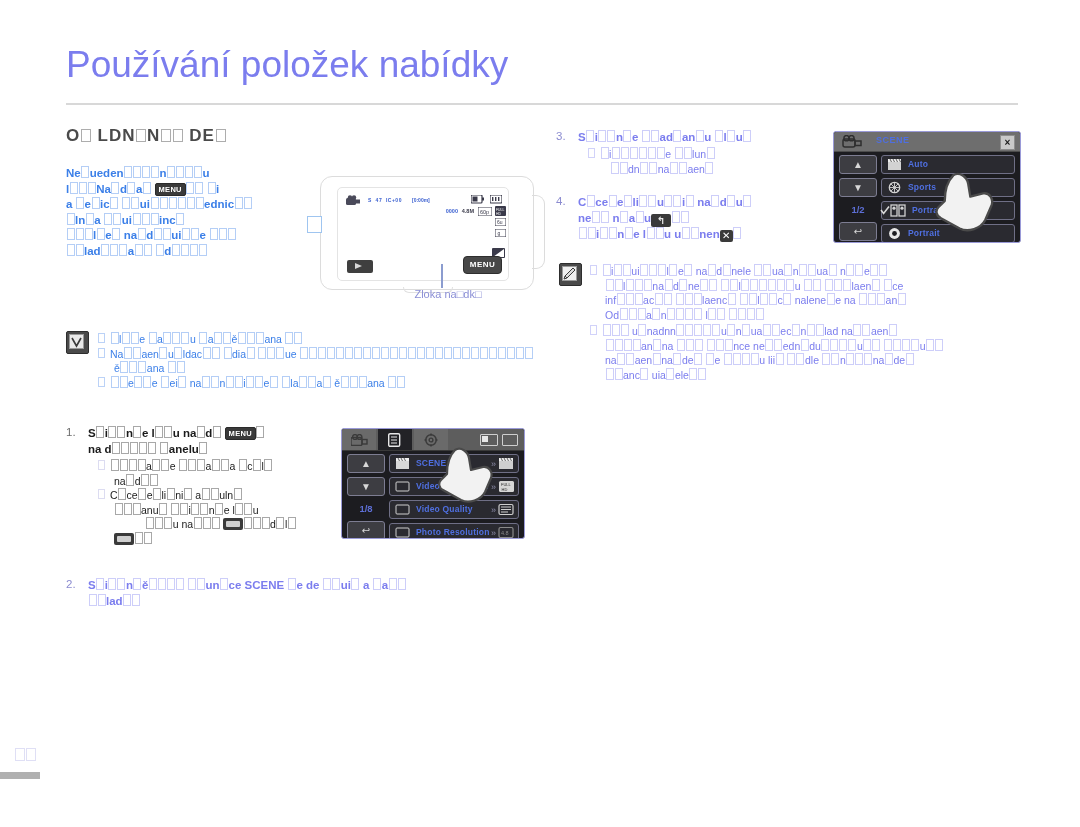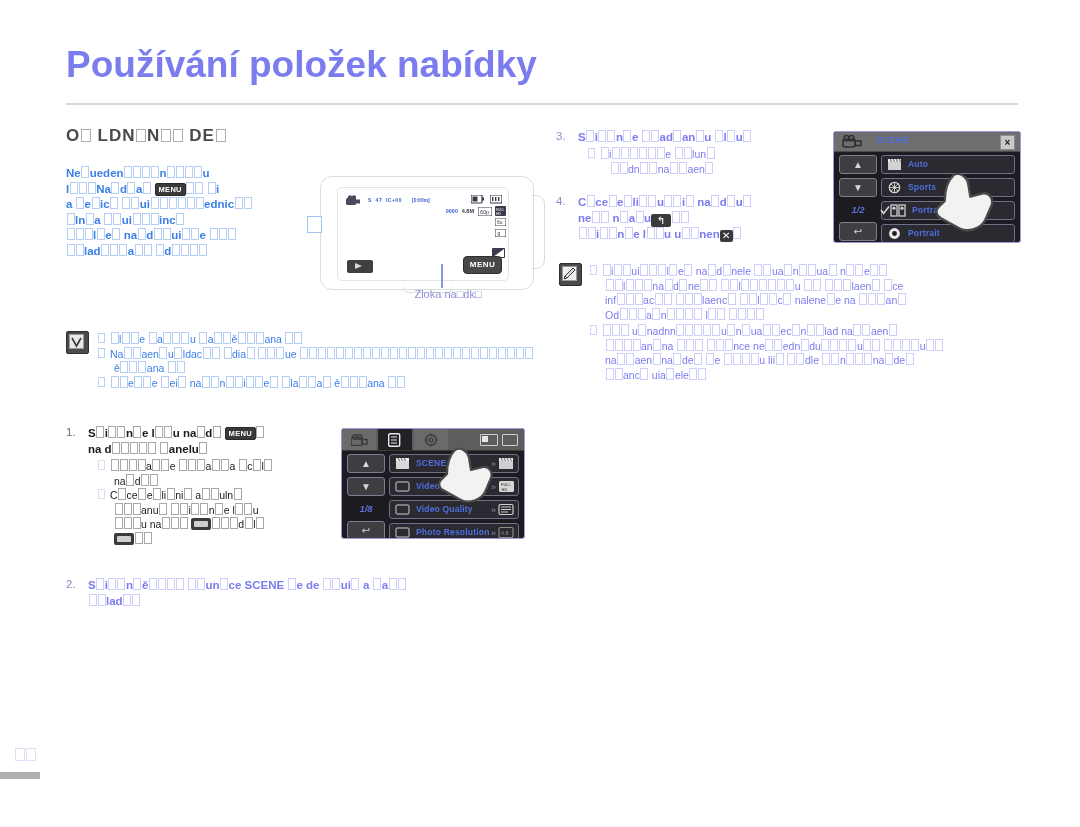--- a/index.html
+++ b/index.html
@@ -6,21 +6,21 @@
   body{
     width:1080px;height:827px;background:#ffffff;
     font-family:"Liberation Sans","DejaVu Sans",sans-serif;
     position:relative;overflow:hidden;
   }
   .page{position:absolute;inset:0;}
 
   
   .page-title{
     position:absolute;left:66px;top:44px;width:960px;
-    font-size:37px;color:#7b7dee;font-weight:700;letter-spacing:0px;
+    font-size:37px;color:#7b7dee;font-weight:400;letter-spacing:0px;
     white-space:nowrap;
   }
   .title-rule{
     position:absolute;left:66px;top:103px;width:952px;height:2px;
     background:#d8d8d8;
   }
 
   
   .section-heading{
     position:absolute;left:66px;top:126px;
@@ -156,21 +156,21 @@
   }
   .ui-body{position:absolute;left:0;right:0;top:19px;bottom:0;}
   .ui-side{position:absolute;left:5px;top:4px;width:38px;}
   .sbtn{
     height:17px;margin-bottom:4px;background:#3d3d42;border:1px solid #7d7d92;
     border-radius:3px;color:#d8d8d8;font-size:10px;text-align:center;
     line-height:17px;
   }
   .spage{
     height:17px;margin-bottom:4px;color:#5d6fd6;font-size:9.5px;
-    font-weight:bold;text-align:center;line-height:17px;font-style:italic;
+    font-weight:bold;text-align:center;line-height:17px;
   }
   .ui-rows{position:absolute;left:47px;right:5px;top:4px;}
   .urow{
     height:17px;margin-bottom:4px;background:#2a2a30;border:1px solid #6f6f86;
     border-radius:3px;position:relative;
   }
   .urow-label{
     position:absolute;left:26px;top:3px;font-size:8.5px;font-weight:bold;
     color:#4f6fe0;letter-spacing:.2px;white-space:nowrap;
   }
@@ -302,21 +302,21 @@
   <div class="stepnum" style="left:66px;top:426px;">1.</div>
   <div class="tx dk" style="left:88px;top:426px;width:240px;">
     <div>S<span class="t"></span>i<span class="t"></span><span class="t"></span>n<span class="t"></span>e l<span class="t"></span><span class="t"></span>u na<span class="t"></span>d<span class="t"></span> <span class="key">MENU</span><span class="t"></span></div>
     <div>na d<span class="t"></span><span class="t"></span><span class="t"></span><span class="t"></span><span class="t"></span> <span class="t"></span>anelu<span class="t"></span></div>
   </div>
   <div class="notelist dk" style="left:98px;top:459px;width:230px;">
     <div><span class="bullet" style="color:#9a9ad8;"></span><span class="t"></span><span class="t"></span><span class="t"></span><span class="t"></span>a<span class="t"></span><span class="t"></span>e <span class="t"></span><span class="t"></span><span class="t"></span>a<span class="t"></span><span class="t"></span>a <span class="t"></span>c<span class="t"></span>l<span class="t"></span></div>
     <div style="padding-left:16px;">na<span class="t"></span>d<span class="t"></span><span class="t"></span></div>
     <div><span class="bullet" style="color:#9a9ad8;"></span>C<span class="t"></span>ce<span class="t"></span>e<span class="t"></span>li<span class="t"></span>ni<span class="t"></span> a<span class="t"></span><span class="t"></span>uln<span class="t"></span></div>
     <div style="padding-left:16px;"><span class="t"></span><span class="t"></span><span class="t"></span>anu<span class="t"></span> <span class="t"></span><span class="t"></span>i<span class="t"></span><span class="t"></span>n<span class="t"></span>e l<span class="t"></span><span class="t"></span>u</div>
-    <div style="padding-left:16px;"><span class="t"></span><span class="t"></span><span class="t"></span>u na<span class="t"></span><span class="t"></span><span class="t"></span> <span class="keyimg"></span><span class="t"></span><span class="t"></span><span class="t"></span>d<span class="t"></span>l<span class="t"></span></div>
+    <div style="padding-left:16px;text-align:center;"><span class="t"></span><span class="t"></span><span class="t"></span>u na<span class="t"></span><span class="t"></span><span class="t"></span> <span class="keyimg"></span><span class="t"></span><span class="t"></span><span class="t"></span>d<span class="t"></span>l<span class="t"></span></div>
     <div style="padding-left:16px;"><span class="keyimg"></span><span class="t"></span><span class="t"></span></div>
   </div>
 
   <div class="ui-panel" style="left:341px;top:428px;width:182px;height:109px;">
     <div class="ui-tabs">
       <div class="utab dim" style="left:0;">
         <svg style="margin:5px 0 0 9px" width="18" height="12">
           <rect x="0" y="3.5" width="11" height="8" rx="1.6" fill="none" stroke="#3a3a3a" stroke-width="1.4"></rect>
           <circle cx="4" cy="3" r="2.4" fill="none" stroke="#3a3a3a" stroke-width="1.4"></circle>
           <circle cx="8.5" cy="3" r="2.4" fill="none" stroke="#3a3a3a" stroke-width="1.4"></circle>

